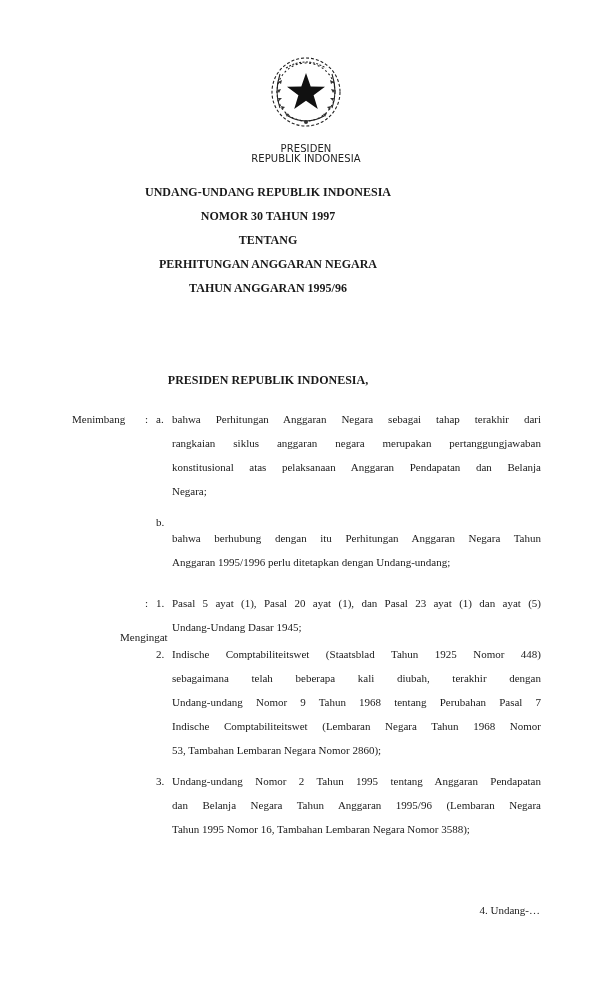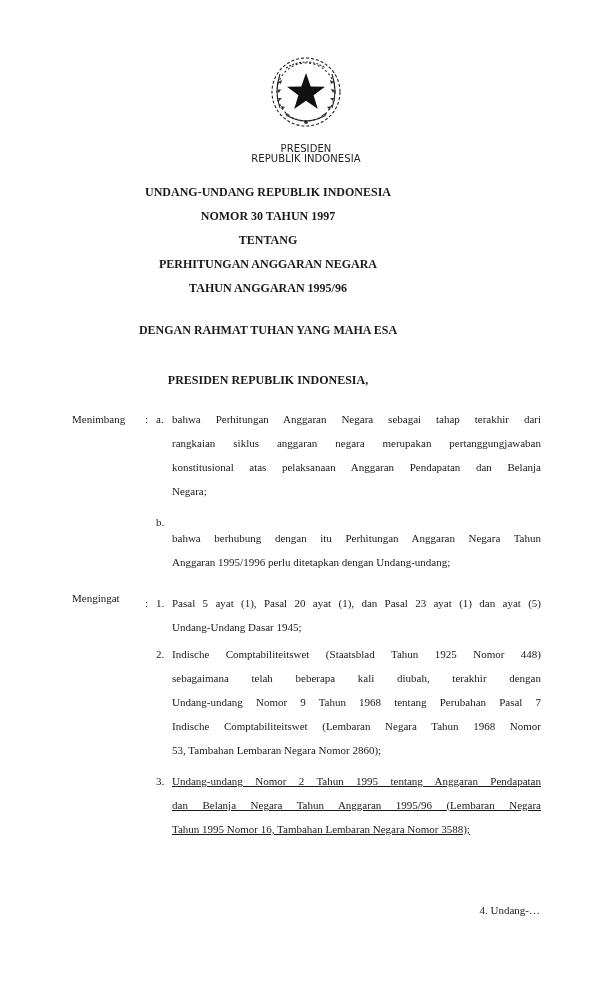--- a/index.html
+++ b/index.html
@@ -55,59 +55,58 @@
     <polygon fill="#111" points="40,21 44.7,34.5 59,34.7 47.6,43.2 51.8,57 40,48.7 28.2,57 32.4,43.2 21,34.7 35.3,34.5"></polygon>
   </svg>
   <div class="emblem-caption cap1">PRESIDEN</div>
   <div class="emblem-caption cap2">REPUBLIK INDONESIA</div>
 
   <div class="title-line t1">UNDANG-UNDANG REPUBLIK INDONESIA</div>
   <div class="title-line t2">NOMOR 30 TAHUN 1997</div>
   <div class="title-line t4">PERHITUNGAN ANGGARAN NEGARA</div>
   <div class="title-line t3">TENTANG</div>
   <div class="title-line t5">TAHUN ANGGARAN 1995/96</div>
-  <div class="title-line t6">DENGAN RAHMAT TUHAN YANG MAHA ESA</div>
   <div class="title-line t7">PRESIDEN REPUBLIK INDONESIA,</div>
 
   <div class="label" style="top:413px;">Menimbang</div>
   <div class="colon" style="top:413px;">:</div>
 
   <div class="marker" style="top:413px;">a.</div>
   <div class="item-text" style="top:407px;">
     <p class="jl">bahwa Perhitungan Anggaran Negara sebagai tahap terakhir dari</p>
     <p class="jl">rangkaian siklus anggaran negara merupakan pertanggungjawaban</p>
     <p class="jl">konstitusional atas pelaksanaan Anggaran Pendapatan dan Belanja</p>
     <p>Negara;</p>
   </div>
 
   <div class="marker" style="top:516px;">b.</div>
   <div class="item-text" style="top:526px;">
     <p class="jl">bahwa berhubung dengan itu Perhitungan Anggaran Negara Tahun</p>
     <p>Anggaran 1995/1996 perlu ditetapkan dengan Undang-undang;</p>
   </div>
 
-  <div class="label" style="top:592px;">Mengingat</div>
+  <div class="label" style="top:631px;margin-left:48px;">Mengingat</div>
   <div class="colon" style="top:597px;">:</div>
 
   <div class="marker" style="top:597px;">1.</div>
   <div class="item-text" style="top:591px;">
     <p class="jl">Pasal 5 ayat (1), Pasal 20 ayat (1), dan Pasal 23 ayat (1) dan ayat (5)</p>
     <p>Undang-Undang Dasar 1945;</p>
   </div>
 
   <div class="marker" style="top:648px;">2.</div>
   <div class="item-text" style="top:642px;">
     <p class="jl">Indische Comptabiliteitswet (Staatsblad Tahun 1925 Nomor 448)</p>
     <p class="jl">sebagaimana telah beberapa kali diubah, terakhir dengan</p>
     <p class="jl">Undang-undang Nomor 9 Tahun 1968 tentang Perubahan Pasal 7</p>
     <p class="jl">Indische Comptabiliteitswet (Lembaran Negara Tahun 1968 Nomor</p>
     <p>53, Tambahan Lembaran Negara Nomor 2860);</p>
   </div>
 
   <div class="marker" style="top:775px;">3.</div>
-  <div class="item-text" style="top:769px;text-decoration:underline;">
+  <div class="item-text" style="top:769px;">
     <p class="jl">Undang-undang Nomor 2 Tahun 1995 tentang Anggaran Pendapatan</p>
     <p class="jl">dan Belanja Negara Tahun Anggaran 1995/96 (Lembaran Negara</p>
     <p>Tahun 1995 Nomor 16, Tambahan Lembaran Negara Nomor 3588);</p>
   </div>
 
   <div class="footer">4. Undang-…</div>
 </div>
 
 </body></html>

